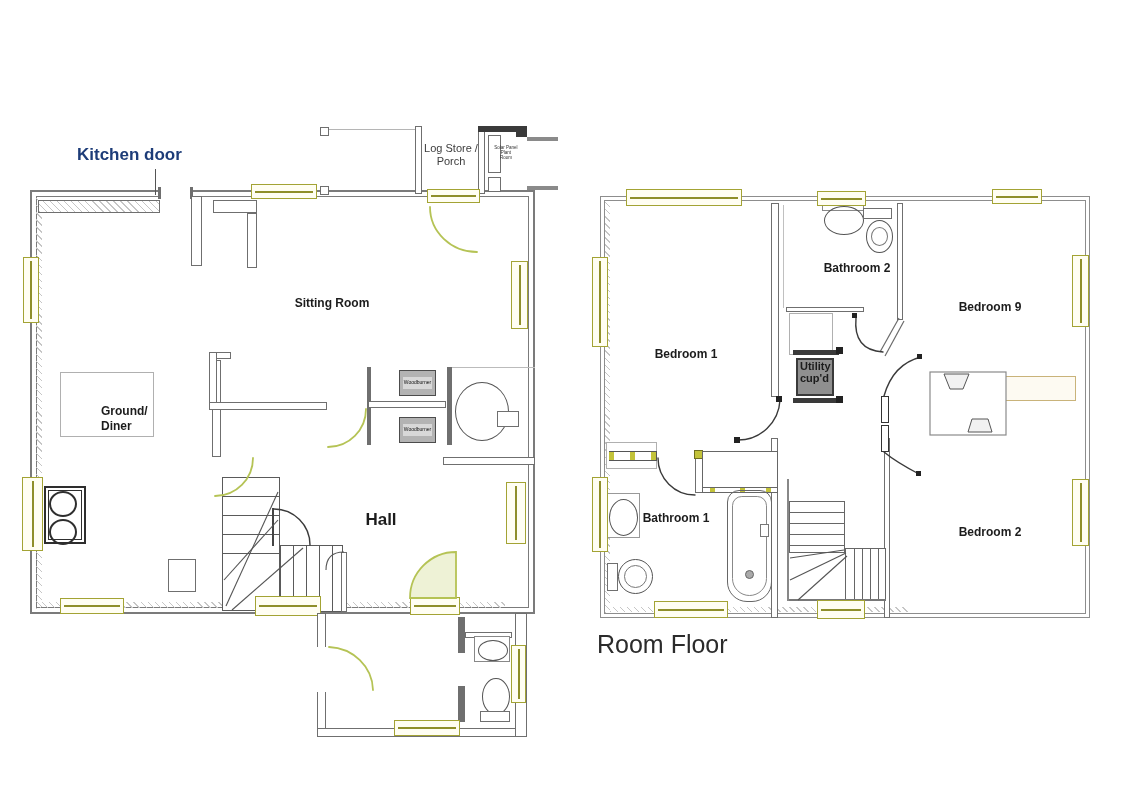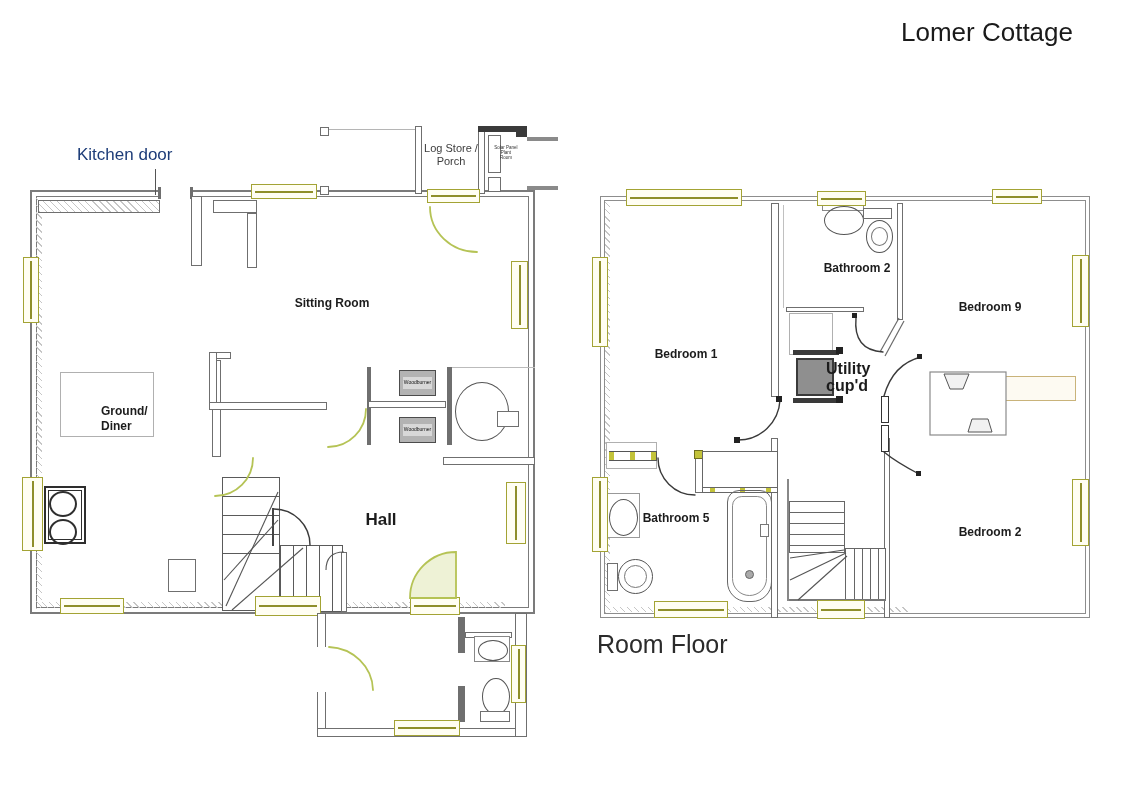--- a/index.html
+++ b/index.html
@@ -24,21 +24,21 @@
   .win-h>i{left:3px;right:3px;top:50%;height:2px;margin-top:-1px;}
   .win-v>i{top:3px;bottom:3px;left:50%;width:2px;margin-left:-1px;}
   
   .lbl{position:absolute;font-weight:bold;font-size:12px;color:#1c1c1c;text-align:center;
        white-space:pre-line;line-height:1.22;}
   .lbl-left{text-align:left;}
   .lbl-plain{font-weight:normal;color:#3d3d3d;font-size:11px;}
   .lbl-tiny{font-weight:normal;font-size:5px;transform:scale(.9);transform-origin:center top;color:#333;}
   .floor-lbl{position:absolute;font-size:25px;color:#2b2b2b;font-weight:400;}
   .title-lbl{position:absolute;font-size:26px;color:#1a1a1a;font-weight:400;}
-  .anno{position:absolute;font-size:17px;font-weight:normal;color:#1d3c78;}
+  .anno{position:absolute;font-size:17px;font-weight:bold;color:#1d3c78;}
   .wb{position:absolute;background:#b3b3b3;border:1.5px solid #4c4c4c;box-sizing:border-box;}
   .wb span{position:absolute;left:3px;right:3px;top:6px;bottom:6px;background:#d8d8d8;
            font-size:5px;color:#111;text-align:center;line-height:11px;overflow:hidden;font-weight:normal;}
   .round{border-radius:50%;}
   svg{position:absolute;left:0;top:0;pointer-events:none;}
 </style>
 </head>
 <body>
 
 <div class="canvas">
@@ -295,33 +295,32 @@
       <path d="M 226 606 L 278 492"></path>
       <path d="M 232 610 L 303 548"></path>
       <path d="M 224 580 L 278 520"></path>
       <path d="M 326 570 Q 326 552 344 552"></path>
       <path d="M 790 558 L 844 550"></path>
       <path d="M 790 580 L 846 553"></path>
       <path d="M 798 600 L 847 556"></path>
     </g>
   </svg>
 
-  <div class="title-lbl" style="left:901px;top:17px">Lomer Cottage</div>
 
   <div class="lbl" style="left:272px;top:296px;width:120px">Sitting Room</div>
   <div class="lbl lbl-left" style="left:101px;top:404px;width:70px">Ground/
 Diner</div>
   <div class="lbl" style="left:331px;top:510px;width:100px;font-size:17px">Hall</div>
   <div class="lbl lbl-plain" style="left:403px;top:142px;width:96px">Log Store /
 Porch</div>
   <div class="lbl lbl-tiny" style="left:486px;top:144px;width:40px">Solar Panel
 Plant
 Room</div>
 
   <div class="lbl" style="left:636px;top:347px;width:100px">Bedroom 1</div>
   <div class="lbl" style="left:807px;top:261px;width:100px">Bathroom 2</div>
   <div class="lbl" style="left:940px;top:300px;width:100px">Bedroom 9</div>
-  <div class="lbl" style="left:626px;top:511px;width:100px">Bathroom 5</div>
+  <div class="lbl" style="left:626px;top:511px;width:100px">Bathroom 1</div>
   <div class="lbl" style="left:940px;top:525px;width:100px">Bedroom 2</div>
-  <div class="lbl lbl-left" style="left:826px;top:361px;width:50px;font-size:16px;line-height:1.05">Utility
+  <div class="lbl lbl-left" style="left:800px;top:361px;width:50px;font-size:11px;line-height:1.05">Utility
 cup'd</div>
   <div class="floor-lbl" style="left:597px;top:630px">Room Floor</div>
 </div>
 
 </body></html>

